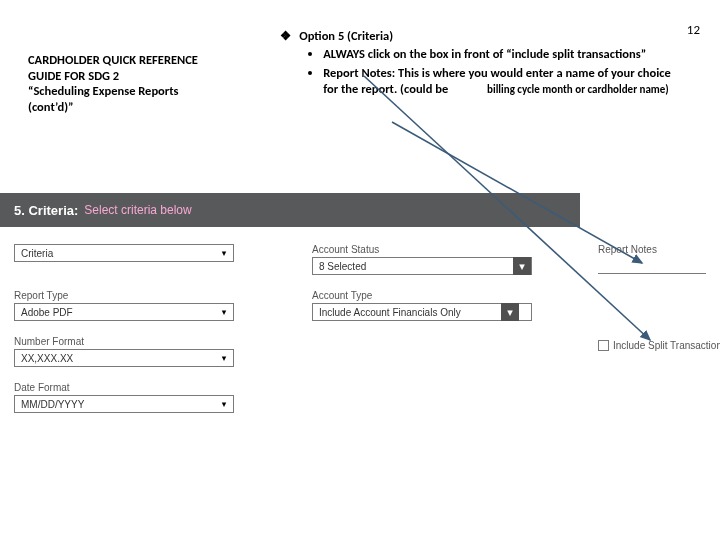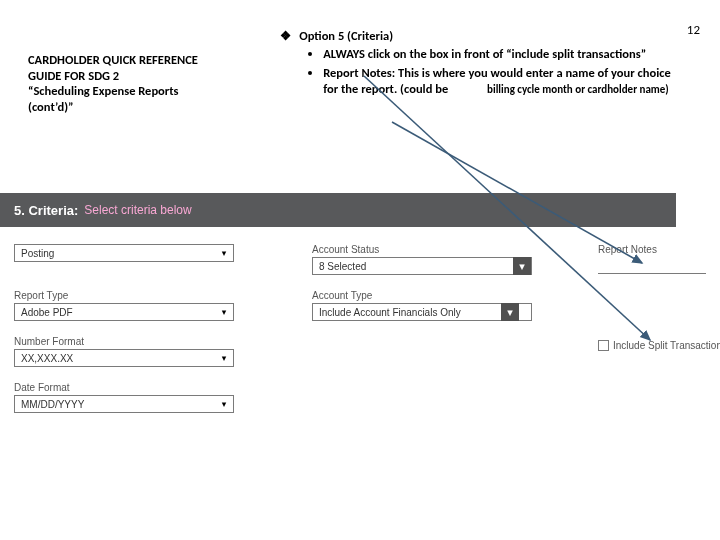--- a/index.html
+++ b/index.html
@@ -57,21 +57,21 @@
     font-weight: 700;
     font-size: 11px;
     margin-left: 36px;
   }
 
   
   .section-bar {
     position: absolute;
     left: 0;
     top: 193px;
-    width: 676px;
+    width: 580px;
     height: 34px;
     background: #58595b;
     color: #fff;
     display: flex;
     align-items: center;
     padding-left: 14px;
     box-sizing: border-box;
     font-family: Arial, sans-serif;
   }
   .section-bar .num {
@@ -189,21 +189,21 @@
 
 <div class="section-bar">
   <span class="num">5. Criteria:</span>
   <span class="inst">Select criteria below</span>
 </div>
 
 <div class="form-area">
 
   <div class="col1 date-type">
     <div class="selectbox">
-      <span>Posting</span>
+      <span>Criteria</span>
       <span class="arrow">▾</span>
     </div>
   </div>
   <div class="col1 report-type">
     <div class="field-label">Report Type</div>
     <div class="selectbox">
       <span>Adobe PDF</span>
       <span class="arrow">▾</span>
     </div>
   </div>

